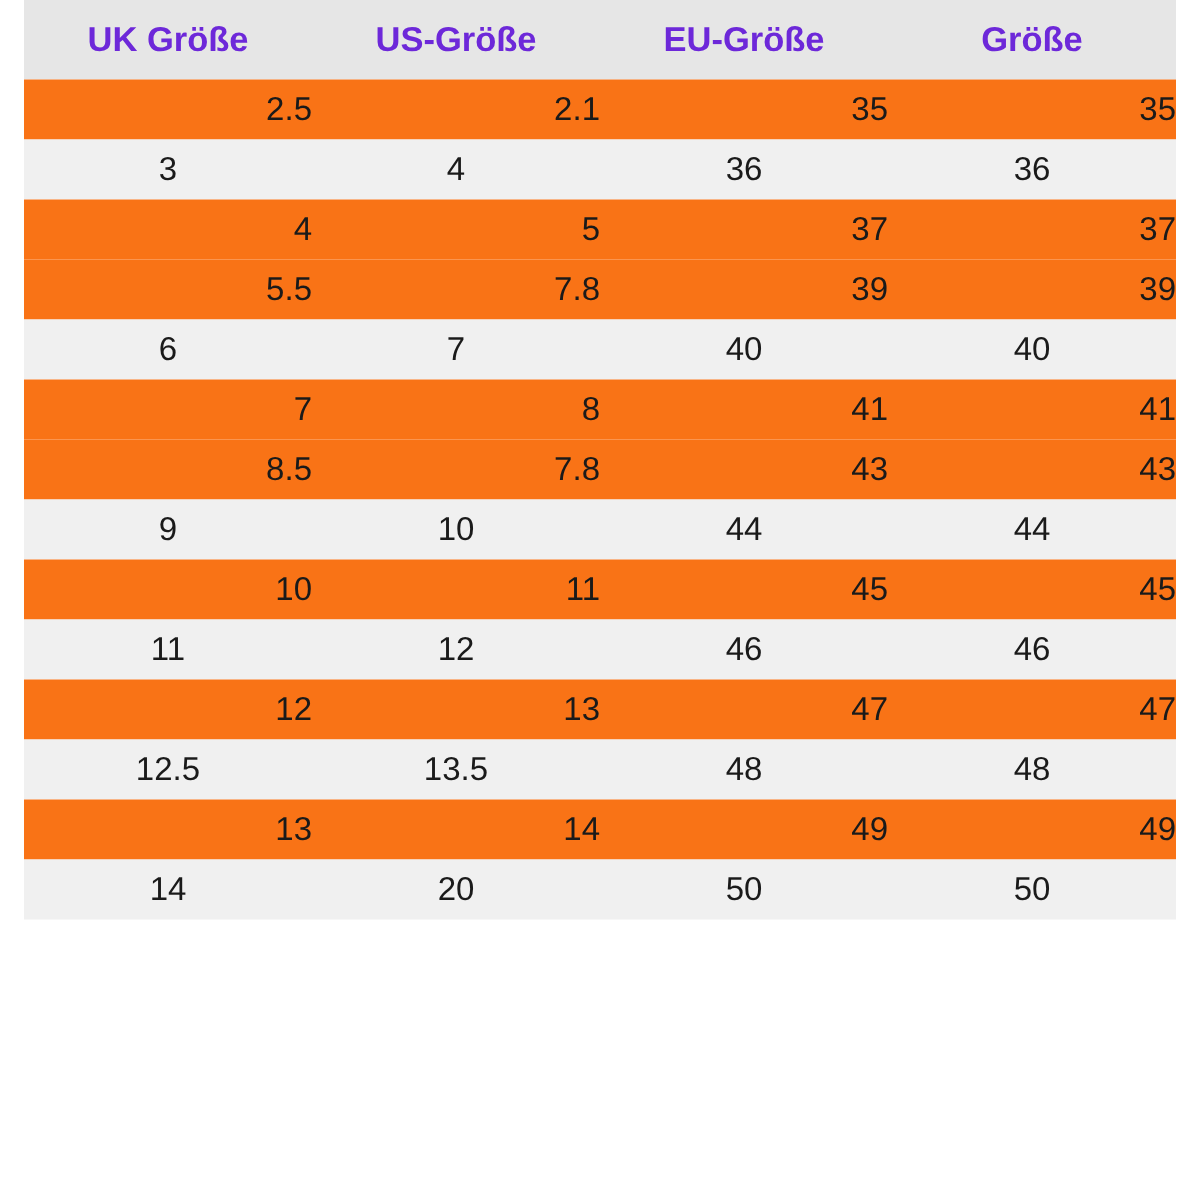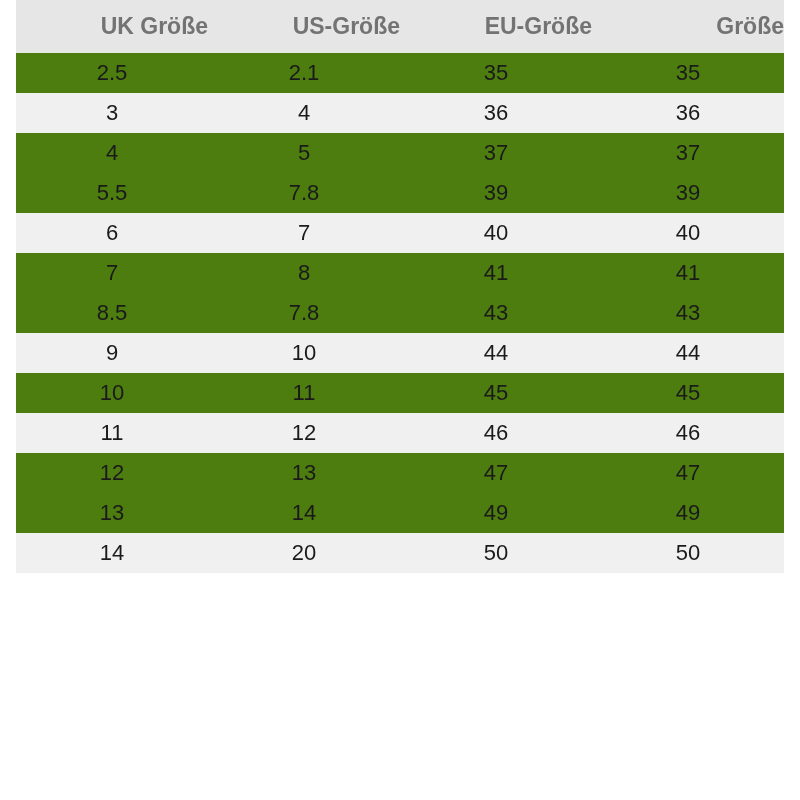--- a/index.html
+++ b/index.html
@@ -39,35 +39,36 @@
   }
   table {
     width: 100%;
     border-collapse: collapse;
     table-layout: fixed;
   }
   thead th {
     background: #e6e6e6;
     font-size: 23px;
     font-weight: 700;
-    color: #737373;
+    color: #6d28d9;
     padding: 13px 0 13px 0;
-    text-align: right;
+    text-align: center;
     border: none;
   }
   tbody td {
     font-size: 22px;
     font-weight: 400;
     color: #1a1a1a;
     text-align: center;
     padding: 7px 0 7px 0;
     border: none;
   }
   tbody tr.odd td {
-    background: #4d7c0f;
+    background: #f97316;
+    text-align: right;
   }
   tbody tr.even td {
     background: #f0f0f0;
   }
 </style>
 </head>
 <body>
 
 <div class="page">
 
@@ -142,20 +143,26 @@
           <td>12</td>
           <td>46</td>
           <td>46</td>
         </tr>
         <tr class="odd">
           <td>12</td>
           <td>13</td>
           <td>47</td>
           <td>47</td>
         </tr>
+        <tr class="even">
+          <td>12.5</td>
+          <td>13.5</td>
+          <td>48</td>
+          <td>48</td>
+        </tr>
         <tr class="odd">
           <td>13</td>
           <td>14</td>
           <td>49</td>
           <td>49</td>
         </tr>
         <tr class="even">
           <td>14</td>
           <td>20</td>
           <td>50</td>

